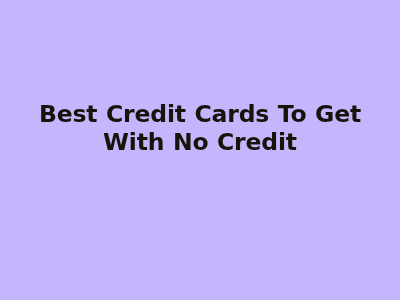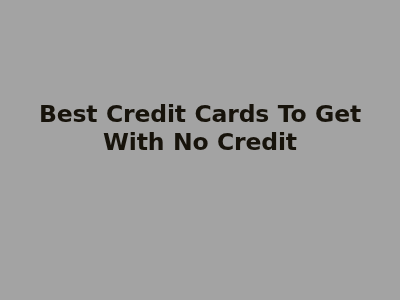--- a/index.html
+++ b/index.html
@@ -46,17 +46,17 @@
     letter-spacing: -0.15px;
     word-spacing: 0.5px;
     text-align: center;
     text-rendering: optimizeLegibility;
     -webkit-font-smoothing: antialiased;
   }
 </style>
 </head>
 <body>
 
-<div class="title-card" style="background-color: #a3a3a3; justify-content: center;">
+<div class="title-card" style="background-color: #c4b5fd; justify-content: center;">
   <div class="headline-block">
     <h1 class="headline" style="color: rgb(23, 19, 11);">Best Credit Cards To Get With No Credit</h1>
   </div>
 </div>
 
 </body></html>

